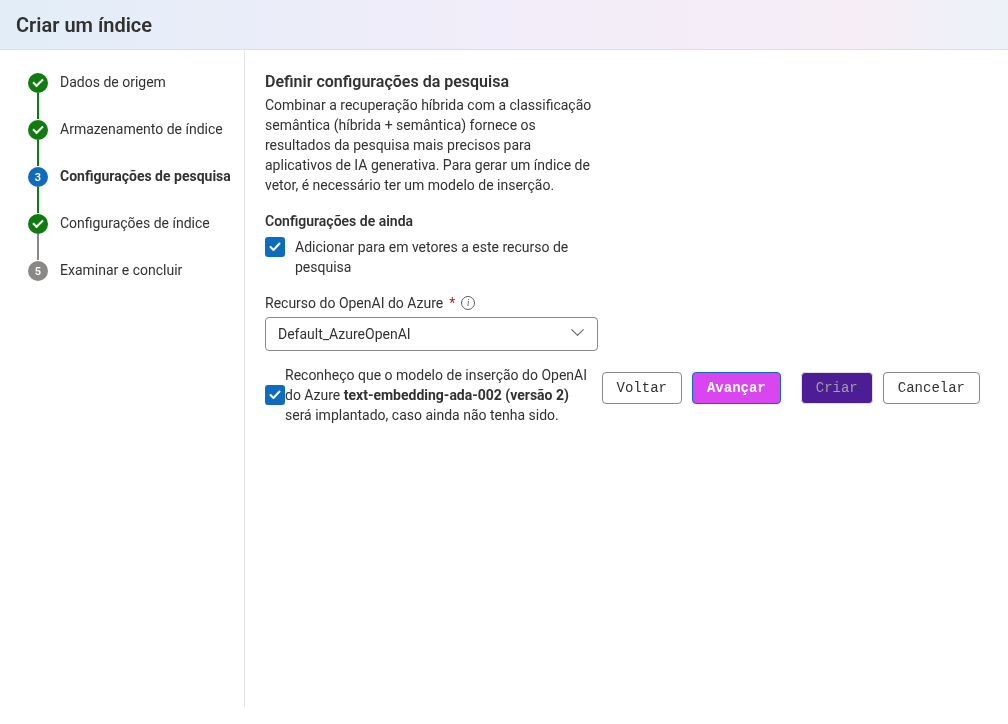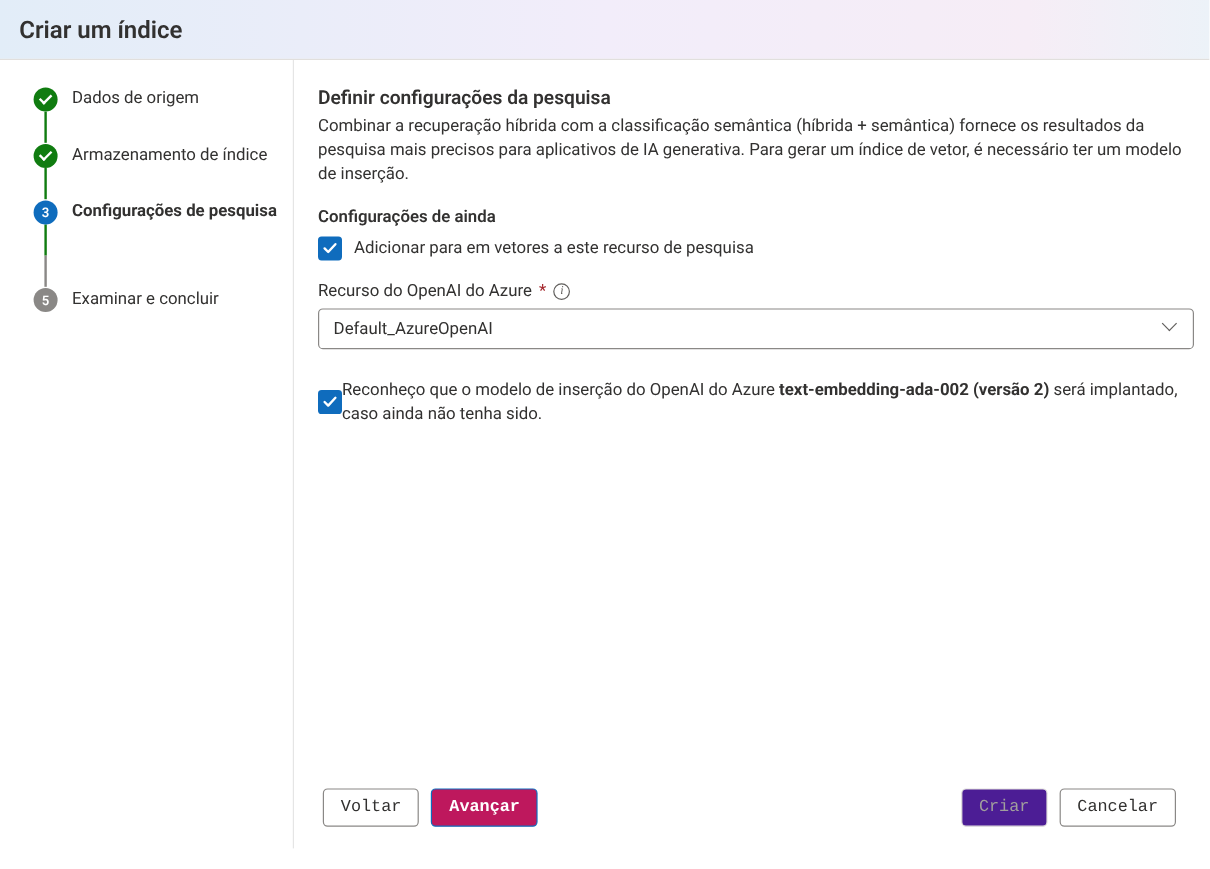--- a/index.html
+++ b/index.html
@@ -94,21 +94,21 @@
   }
   .connector.muted {
     background: #8a8886;
   }
 
   
   .main {
     flex: 1;
     padding: 22px 10px 0 20px;
     display: flex;
-    flex-direction: column;
+    flex-direction: row;
   }
   .content-scroll { flex: 1; }
   .section-title {
     font-size: 16px;
     font-weight: 600;
     color: #323130;
     margin-bottom: 4px;
   }
   .section-desc {
     font-size: 14px;
@@ -172,21 +172,21 @@
   .dropdown {
     height: 34px;
     border: 1px solid #8a8886;
     border-radius: 4px;
     display: flex;
     align-items: center;
     justify-content: space-between;
     padding: 0 12px;
     cursor: pointer;
     background: #fff;
-    margin-bottom: 24px;
+    margin-bottom: 14px;
     max-width: 730px;
   }
   .chevron {
     width: 12px; height: 12px;
     display: inline-block;
   }
   .chevron::before {
     content: "";
     display: block;
     width: 8px; height: 8px;
@@ -217,21 +217,21 @@
     padding: 0 14px;
     border-radius: 4px;
     font-size: 14px;
     font-family: Liberation Mono, monospace;
     cursor: pointer;
     border: 1px solid #8a8886;
     background: #fff;
     color: #323130;
   }
   .btn.primary {
-    background: #be185d;
+    background: #d946ef;
     border-color: #0f6cbd;
     color: #fff;
     font-weight: 600;
   }
   .btn.disabled {
     background: #4c1d95;
     border-color: #e1dfdd;
     color: #a19f9d;
     cursor: not-allowed;
   }
@@ -258,20 +258,24 @@
       <div class="step-label">Armazenamento de índice</div>
     </div>
     <div class="connector"></div>
 
     <div class="step current">
       <div class="step-icon current">3</div>
       <div class="step-label">Configurações de pesquisa</div>
     </div>
     <div class="connector"></div>
 
+    <div class="step">
+      <div class="step-icon done"></div>
+      <div class="step-label">Configurações de índice</div>
+    </div>
     <div class="connector muted"></div>
 
     <div class="step">
       <div class="step-icon pending">5</div>
       <div class="step-label">Examinar e concluir</div>
     </div>
 
   </div>
 
   <div class="main">

